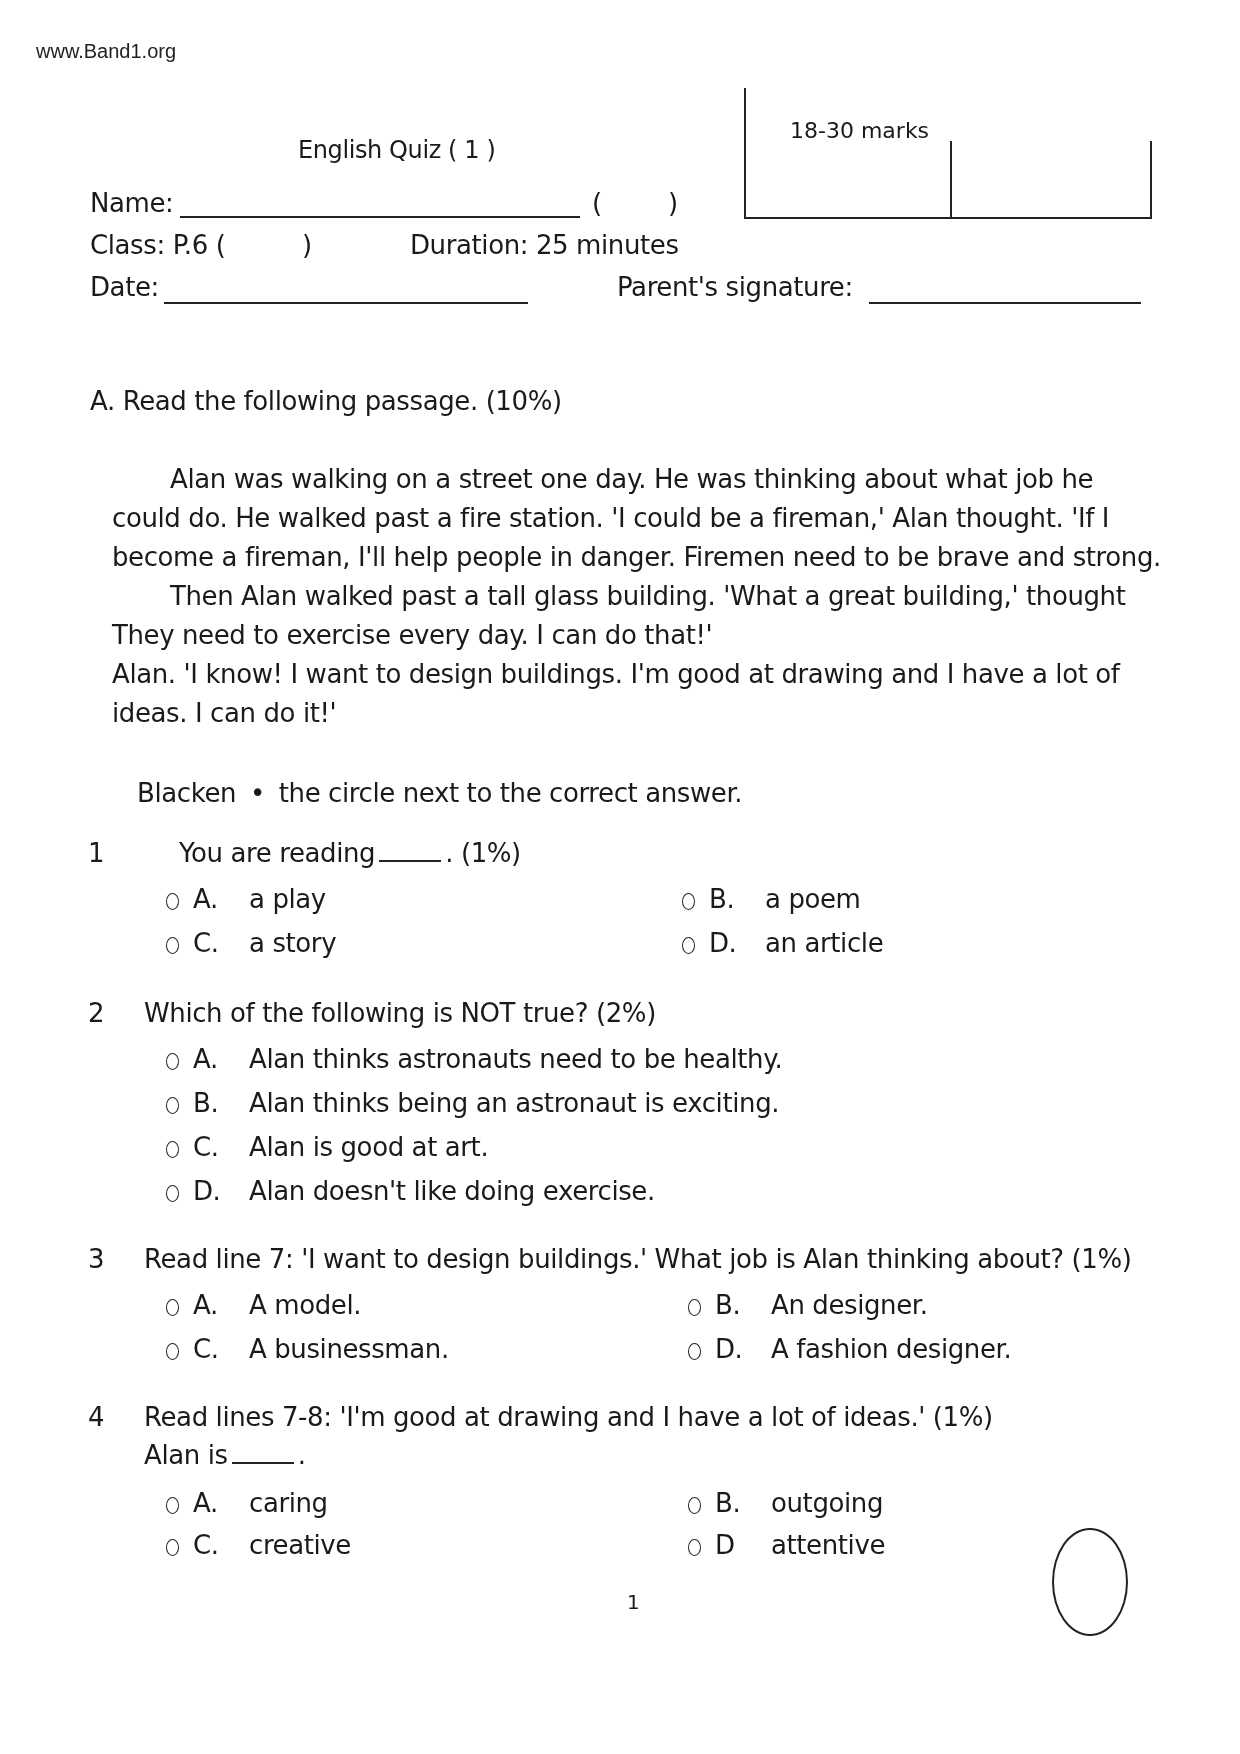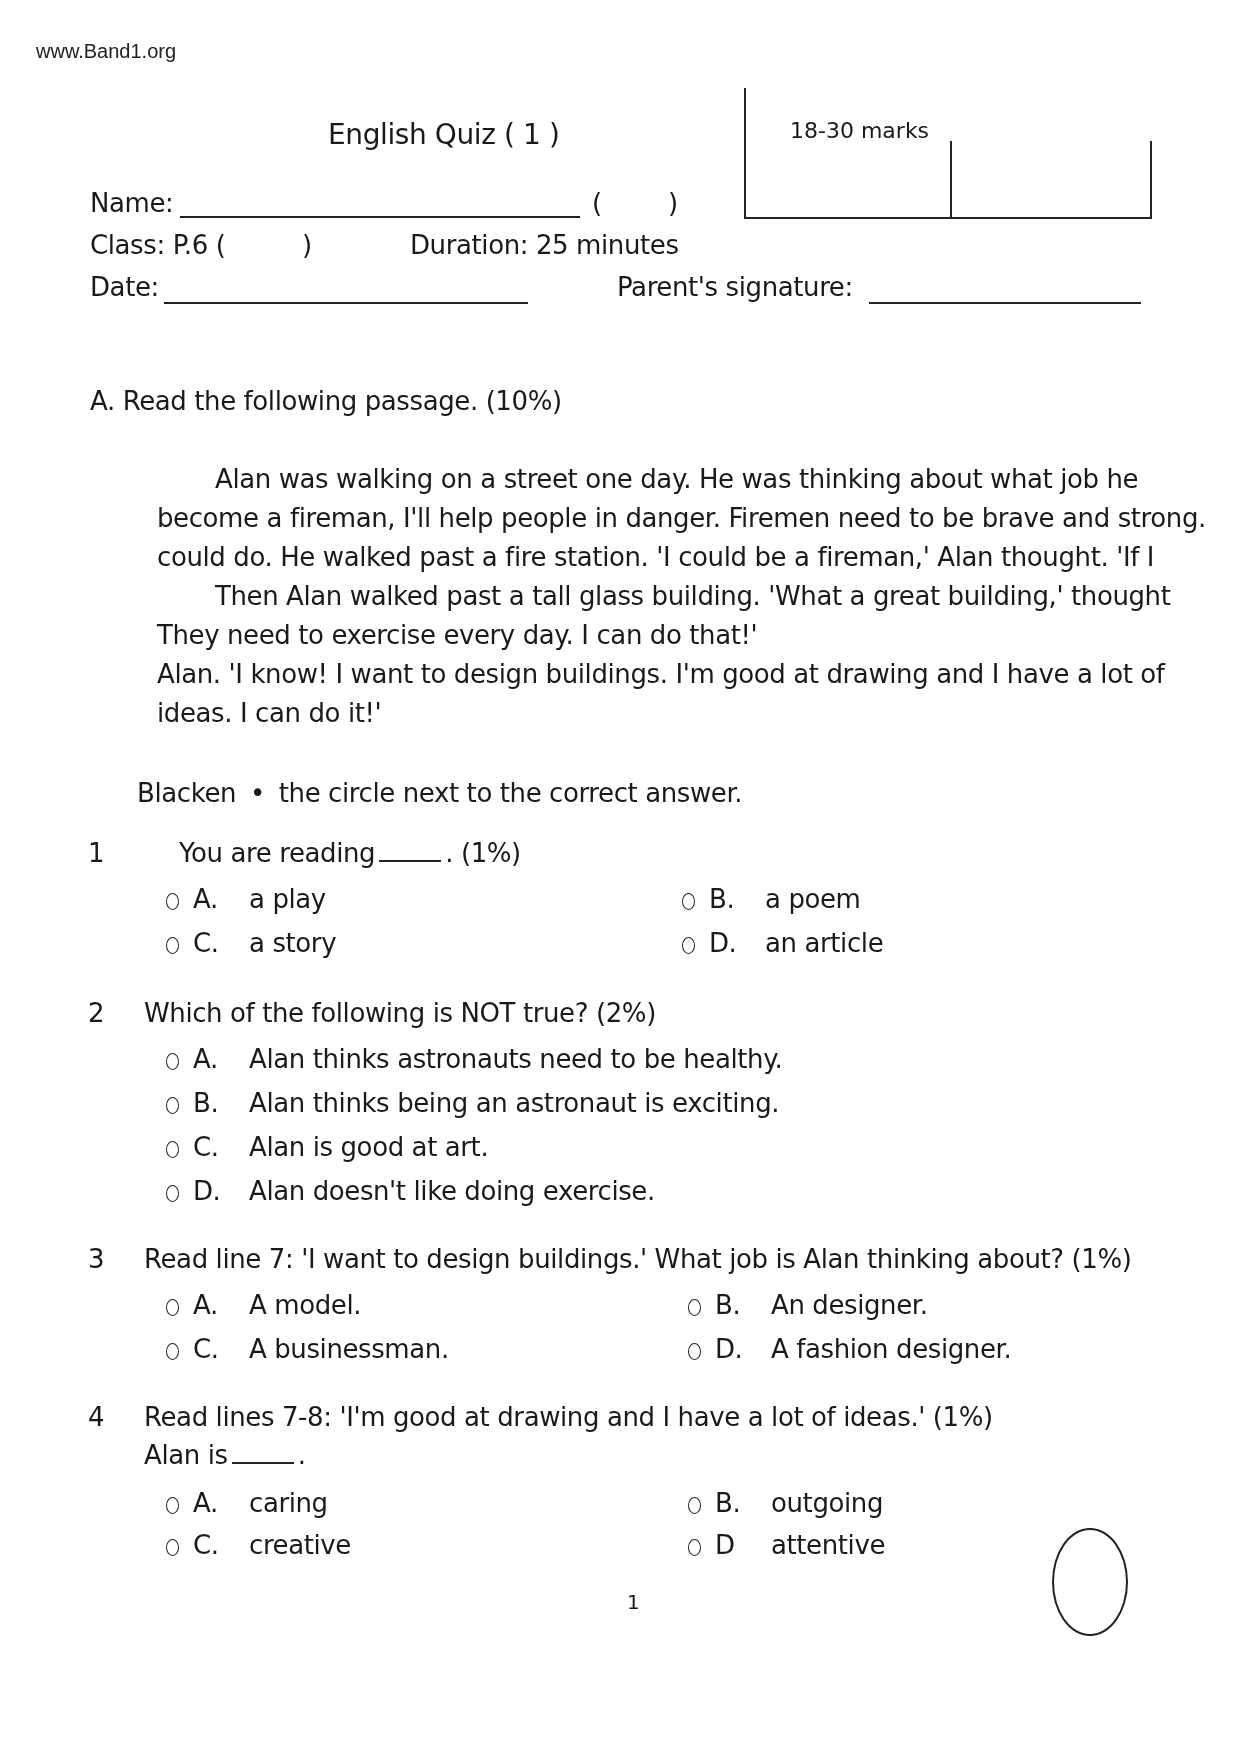--- a/index.html
+++ b/index.html
@@ -4,27 +4,27 @@
 <style>
   html, body { margin: 0; padding: 0; background: #ffffff; }
   body {
     width: 1240px; height: 1754px; position: relative; overflow: hidden;
     color: #1a1a1a;
     font-family: "DejaVu Sans", sans-serif;
   }
   .abs { position: absolute; }
   .hand { font-family: "DejaVu Sans", sans-serif; letter-spacing: -0.4px; }
   .site { left: 36px; top: 40px; font-size: 20px; font-family: "Liberation Sans", sans-serif; color: #222; }
-  .title { left: 298px; top: 118px; font-size: 28px; margin-left: 30px; }
+  .title { left: 298px; top: 136px; font-size: 24px; }
   .field-label { font-size: 26px; }
   .uline { border-bottom: 2px solid #222; height: 0; }
   .marks-line { background: #222; }
   .marks-text { left: 790px; top: 118px; font-size: 22px; }
   .section-head { left: 90px; top: 386px; font-size: 26px; }
-  .passage { left: 112px; width: 1080px; font-size: 26px; line-height: 39px; margin-left: 45px; }
+  .passage { left: 112px; width: 1080px; font-size: 26px; line-height: 39px; }
   .passage p { margin: 0; }
   .instr { left: 137px; top: 778px; font-size: 26px; }
   .q-num { font-size: 26px; }
   .q-text { font-size: 26px; }
   .opt { font-size: 26px; display: flex; align-items: baseline; }
   .opt .circ { display: inline-block; width: 11px; height: 15px; border: 1.6px solid #222; border-radius: 50%; margin-right: 14px; position: relative; top: 2px; }
   .opt .letter { width: 56px; display: inline-block; }
   .page-num { left: 627px; top: 1590px; font-size: 20px; }
   .score-oval { left: 1052px; top: 1528px; width: 72px; height: 104px; border: 2px solid #222; border-radius: 50%; }
   .blank { display: inline-block; width: 62px; border-bottom: 2px solid #222; margin: 0 4px; }
@@ -54,22 +54,22 @@
 
 <div class="abs field-label hand" style="left:90px;top:272px;">Date:</div>
 <div class="abs uline" style="left:164px;top:302px;width:364px;"></div>
 <div class="abs field-label hand" style="left:617px;top:272px;">Parent's signature:</div>
 <div class="abs uline" style="left:869px;top:302px;width:272px;"></div>
 
 <div class="abs section-head hand">A. Read the following passage. (10%)</div>
 
 <div class="abs passage hand" style="top:460px;">
   <p style="padding-left:58px;">Alan was walking on a street one day. He was thinking about what job he</p>
+  <p>could do. He walked past a fire station. 'I could be a fireman,' Alan thought. 'If I</p>
   <p>become a fireman, I'll help people in danger. Firemen need to be brave and strong.</p>
-  <p>could do. He walked past a fire station. 'I could be a fireman,' Alan thought. 'If I</p>
   <p style="padding-left:58px;">Then Alan walked past a tall glass building. 'What a great building,' thought</p>
   <p>They need to exercise every day. I can do that!'</p>
   <p>Alan. 'I know! I want to design buildings. I'm good at drawing and I have a lot of</p>
   <p>ideas. I can do it!'</p>
 </div>
 
 <div class="abs instr hand">
   <span>Blacken</span>
   <span style="margin:0 6px;">•</span>
   <span>the circle next to the correct answer.</span>

